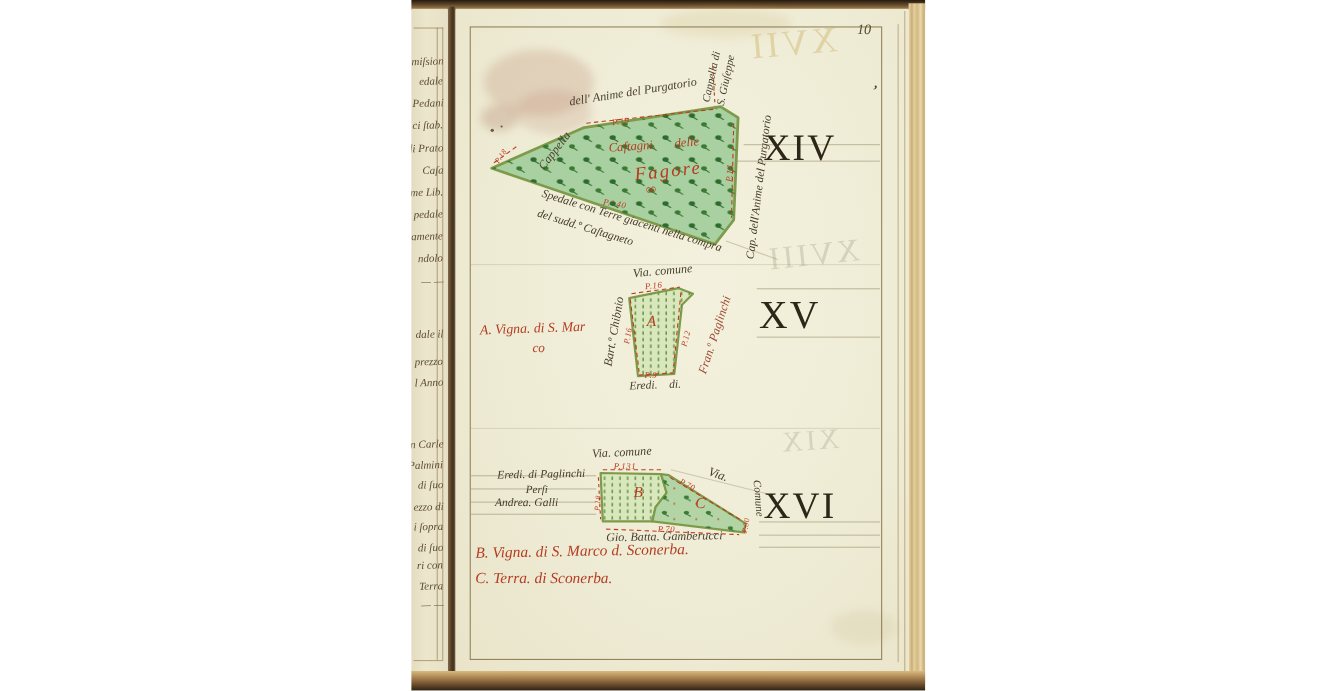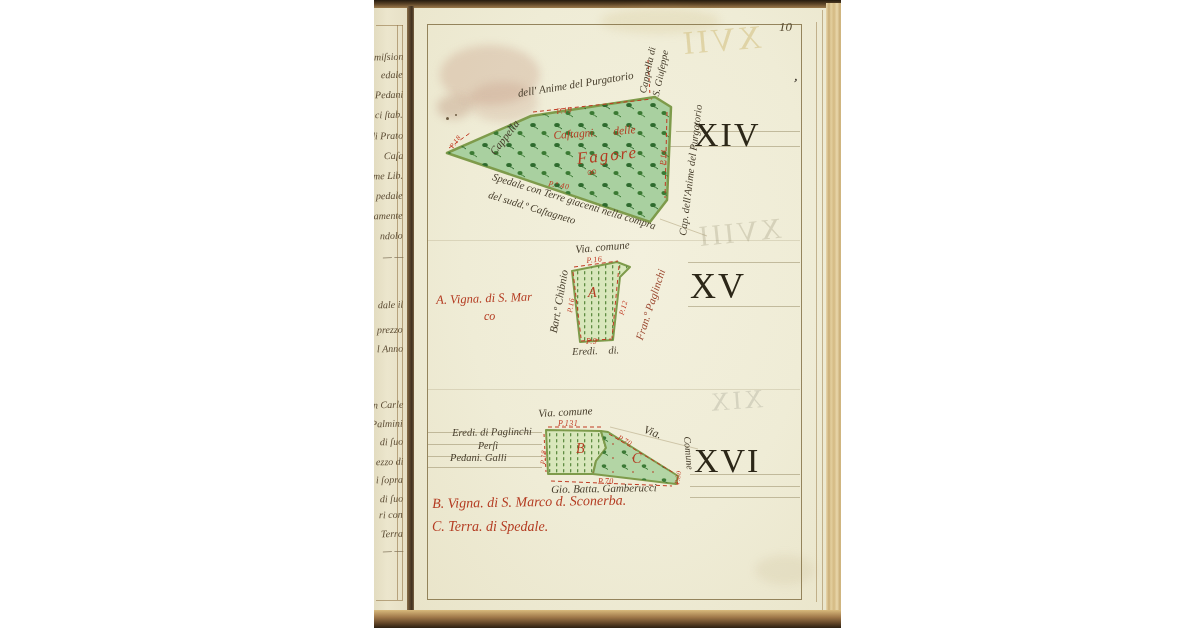--- a/index.html
+++ b/index.html
@@ -193,28 +193,28 @@
   <span class="hw red" style="left:436px;top:294px;font-size:12.5px;transform:rotate(-2deg);">A. Vigna. di S. Mar</span>
   <span class="hw red" style="left:463px;top:310px;font-size:12px;margin-left:21px;">co</span>
   <span class="meas" style="left:586px;top:257px;transform:rotate(-6deg);">P.16</span>
   <span class="meas" style="left:566px;top:312px;font-size:7.5px;transform:rotate(-80deg);">P.16</span>
   <span class="meas" style="left:618px;top:314px;font-size:7.5px;transform:rotate(-75deg);">P.12</span>
   <span class="meas" style="left:586px;top:338px;">P.9</span>
 
   <span class="hw" style="left:538px;top:408px;font-size:11px;transform:rotate(-3deg);">Via. comune</span>
   <span class="hw" style="left:452px;top:428px;font-size:10.5px;transform:rotate(-1deg);">Eredi. di Paglinchi</span>
   <span class="hw" style="left:478px;top:441px;font-size:10px;">Perſi</span>
-  <span class="hw" style="left:450px;top:453px;font-size:10.5px;">Pedani. Galli</span>
+  <span class="hw" style="left:450px;top:453px;font-size:10.5px;">Andrea. Galli</span>
   <span class="hw" style="left:646px;top:424px;font-size:11.5px;transform:rotate(20deg);word-spacing:6px;">Via.</span>
   <span class="hw" style="left:692px;top:436px;font-size:10px;transform:rotate(85deg);">Comune</span>
   <span class="hw" style="left:551px;top:484px;font-size:11px;transform:rotate(-1deg);">Gio. Batta. Gamberucci</span>
   <span class="hw red" style="left:576px;top:442px;font-size:14px;">B</span>
   <span class="hw red" style="left:632px;top:452px;font-size:14px;">C</span>
   <span class="hw red" style="left:432px;top:497px;font-size:14px;transform:rotate(-1deg);">B. Vigna. di S. Marco d. Sconerba.</span>
-  <span class="hw red" style="left:432px;top:520px;font-size:14px;">C. Terra. di Spedale.</span>
+  <span class="hw red" style="left:432px;top:520px;font-size:14px;">C. Terra. di Sconerba.</span>
   <span class="meas" style="left:558px;top:420px;">P.131</span>
   <span class="meas" style="left:620px;top:434px;font-size:7.5px;transform:rotate(27deg);">P.70</span>
   <span class="meas" style="left:598px;top:478px;">P.70</span>
   <span class="meas" style="left:540px;top:464px;font-size:7px;transform:rotate(-85deg);">P.18</span>
   <span class="meas" style="left:674px;top:484px;font-size:7px;transform:rotate(-80deg);">P.30</span>
 
   <div class="book-bottom-edge"></div>
 </div>
 
 </body></html>

